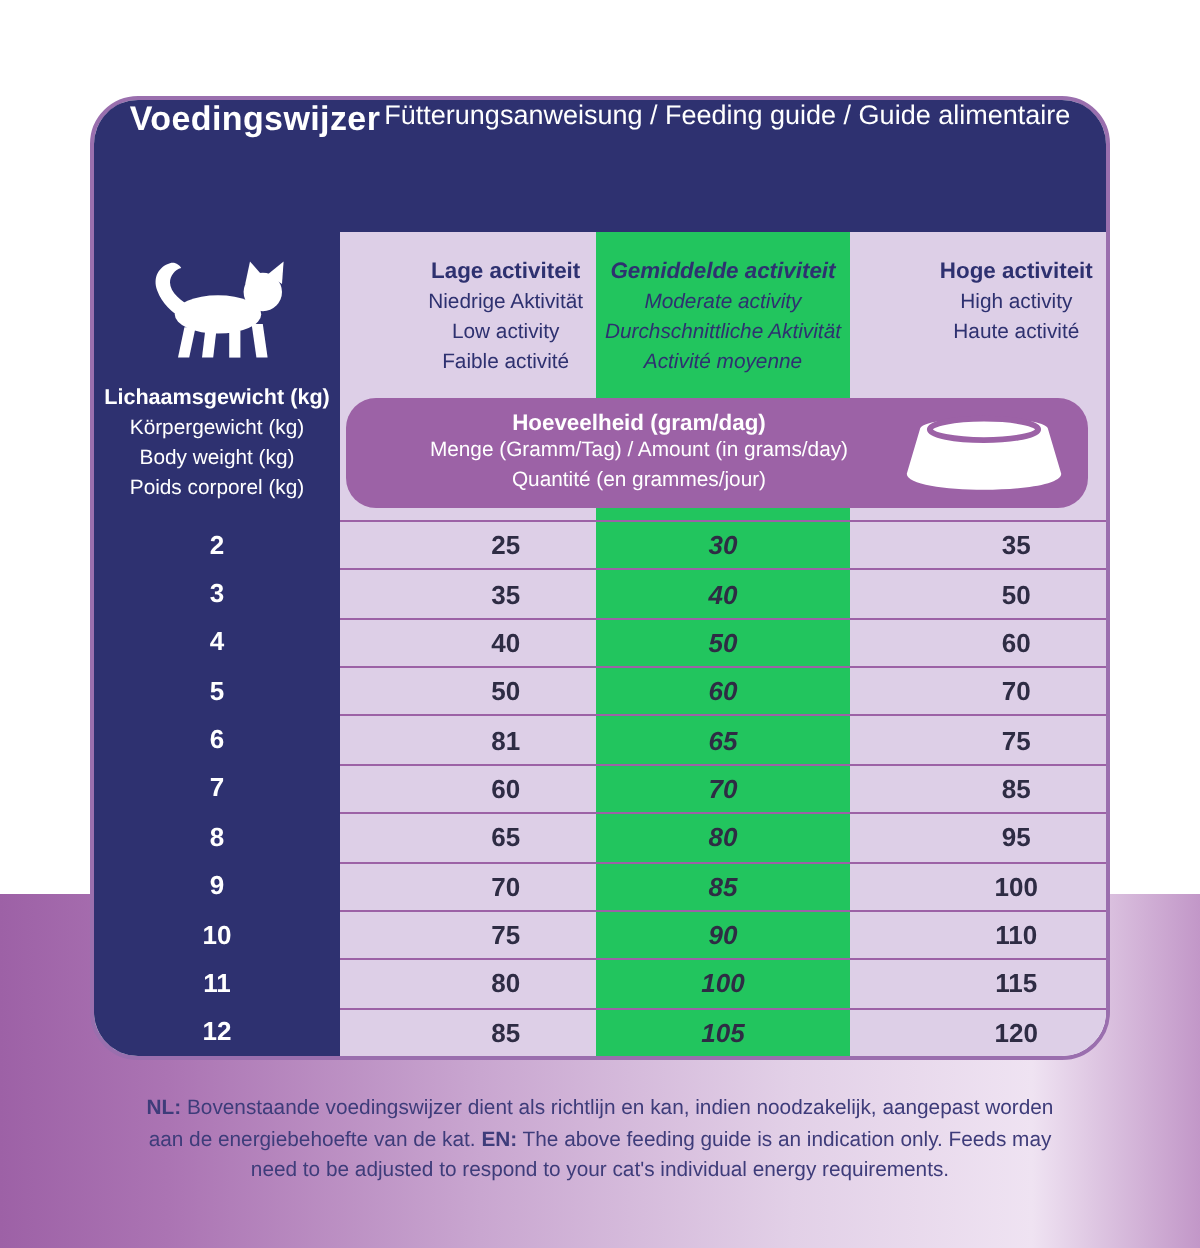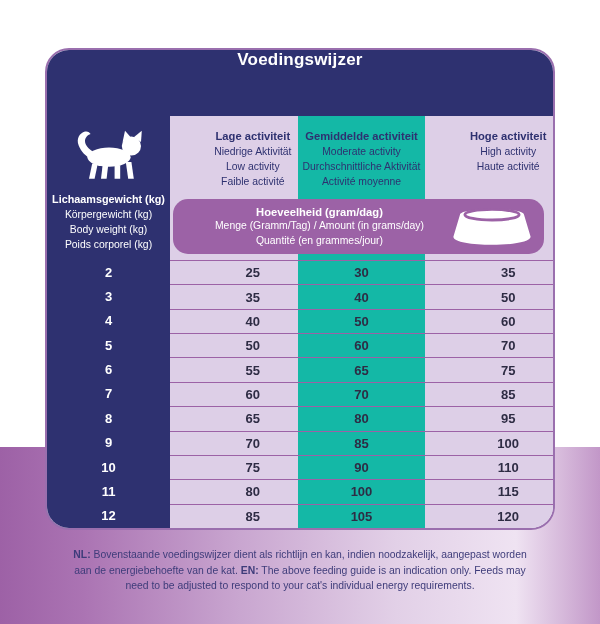--- a/index.html
+++ b/index.html
@@ -25,21 +25,21 @@
   .subtitle { font-size:13.5px; }
   .tbody { display:flex; height:412px; }
   .navycol { width:123px; background:#2e3170; color:#fff; display:flex; flex-direction:column; flex-shrink:0; }
   .cat-box { height:76px; display:flex; align-items:center; justify-content:center; }
   .wlabels { height:68px; text-align:center; font-size:10.4px; line-height:15px; }
   .wlabels .b { font-weight:700; font-size:10.8px; }
   .weight-rows { flex:1; display:flex; flex-direction:column; }
   .wrow { flex:1; display:flex; align-items:center; justify-content:center; font-weight:700; font-size:13px; }
   .datacol { flex:1; display:flex; flex-direction:column; }
   .colbg0, .colbg2 { background:#ddcfe7;padding-left:38px; }
-  .colbg1 { background:#14b8a6; }
+  .colbg1 { background:#22c55e;font-style:italic; }
   .activity { height:80px; display:grid; grid-template-columns:1fr 1fr 1fr; }
   .acol { text-align:center; padding-top:13px; font-size:10.4px; line-height:15px; color:#2e3170; }
   .acol .b { font-weight:700; font-size:11.2px; }
   .band-region { height:64px; position:relative; display:grid; grid-template-columns:1fr 1fr 1fr; }
   .band {
     position:absolute; left:3px; right:9px; top:3px; bottom:6px;
     background:#9c62a6; border-radius:15px; color:#fff;
     display:flex; align-items:center;
   }
   .band-text { flex:1; text-align:center; line-height:14.5px; padding-left:26px; }
@@ -57,20 +57,21 @@
 </style>
 </head>
 <body>
 
 <div class="bg-band"></div>
 
 <div class="card">
 
   <div class="card-header">
     <div class="title">Voedingswijzer</div>
+    <div class="subtitle">Fütterungsanweisung / Feeding guide / Guide alimentaire</div>
   </div>
 
   <div class="tbody">
 
     <div class="navycol">
       <div class="cat-box">
         <svg width="98" height="64" viewBox="0 0 120 80" aria-hidden="true">
           <g fill="#ffffff">
             <path d="M30,12 C23,14 19,21 22,29 C25,37 31,43 39,47 L45,40 C37,36 30,30 30,24 C30,20 33,16 37,15 C36,13 33,11 30,12 Z"></path>
             <ellipse cx="60" cy="44" rx="27" ry="12"></ellipse>
@@ -161,21 +162,21 @@
             <div class="dcell colbg0">40</div>
             <div class="dcell colbg1">50</div>
             <div class="dcell colbg2">60</div>
           </div>
           <div class="drow">
             <div class="dcell colbg0">50</div>
             <div class="dcell colbg1">60</div>
             <div class="dcell colbg2">70</div>
           </div>
           <div class="drow">
-            <div class="dcell colbg0">55</div>
+            <div class="dcell colbg0">81</div>
             <div class="dcell colbg1">65</div>
             <div class="dcell colbg2">75</div>
           </div>
           <div class="drow">
             <div class="dcell colbg0">60</div>
             <div class="dcell colbg1">70</div>
             <div class="dcell colbg2">85</div>
           </div>
           <div class="drow">
             <div class="dcell colbg0">65</div>

